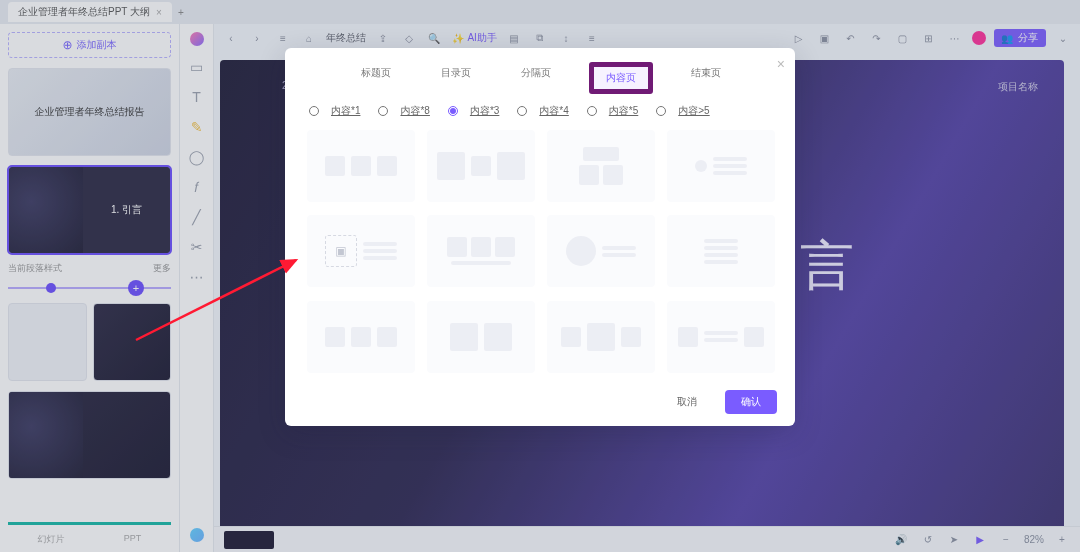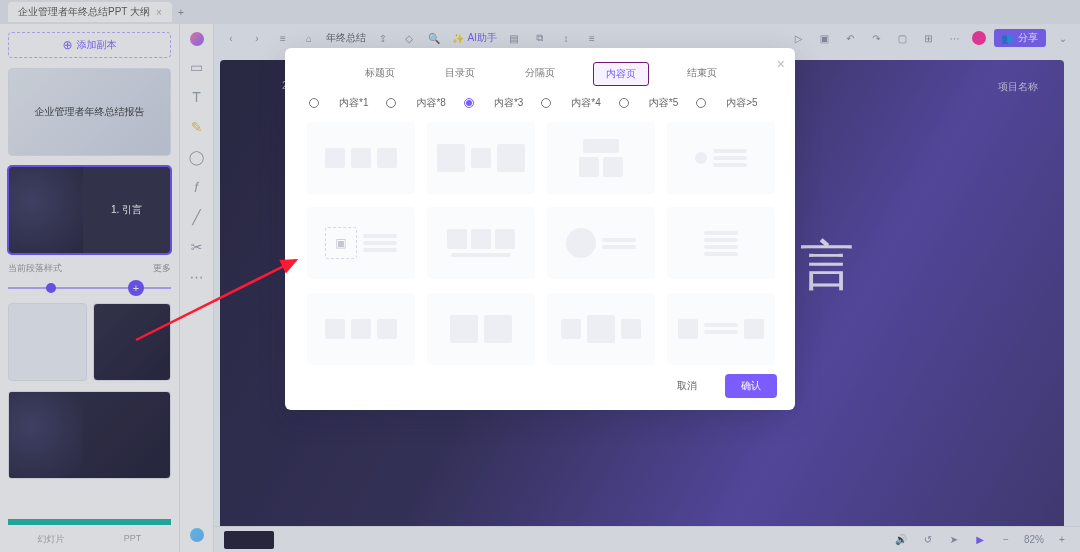--- a/index.html
+++ b/index.html
@@ -23,21 +23,21 @@
   .thumb-split .l { flex:0 0 46%; background:radial-gradient(circle at 30% 40%,#3a3860,#1e1c34);}
   .thumb-split .r { flex:1; background:#2a2742; display:flex; align-items:center; justify-content:center; color:#fff; font-size:10px;}
   .sec-row { display:flex; justify-content:space-between; margin-top:8px; font-size:9px; color:#999;}
   .timeline { position:relative; height:14px; margin-top:6px;}
   .timeline .track { position:absolute; top:6px; left:0; right:0; height:2px; background:#b8a9ff;}
   .timeline .dot { position:absolute; top:2px; width:10px; height:10px; border-radius:50%; background:#6b4dff;}
   .timeline .plus { position:absolute; top:-1px; width:16px; height:16px; border-radius:50%; background:#6b4dff; color:#fff; font-size:11px; display:flex; align-items:center; justify-content:center; cursor:pointer;}
   .small-thumbs { display:flex; gap:6px; margin-top:8px;}
   .small-thumbs .mini { flex:1; height:78px; border:1px solid #e3e6ee; border-radius:4px; overflow:hidden; background:linear-gradient(135deg,#2a2742,#1a1830);}
   .small-thumbs .mini.light { background:#f0f2f8;}
-  .left-footer { margin-top:auto; padding:8px 0 6px; display:flex; justify-content:space-around; font-size:9px; color:#aaa; border-top:6px solid #14b8a6;}
+  .left-footer { margin-top:auto; padding:8px 0 6px; display:flex; justify-content:space-around; font-size:9px; color:#aaa; border-top:3px solid #14b8a6;}
   .left-footer span { cursor:pointer;}
   
   .rail { width:34px; background:#fff; border-right:1px solid #e6e9ef; padding-top:8px; display:flex; flex-direction:column; align-items:center; gap:12px;}
   .rail .ti { width:18px; height:18px; color:#9aa0ad; font-size:14px; display:flex; align-items:center; justify-content:center; cursor:pointer;}
   .rail .ti.grad { width:14px; height:14px; border-radius:50%; background:linear-gradient(135deg,#ff7bb3,#8a6bff);}
   .rail .ti.grad2 { width:14px; height:14px; border-radius:50%; background:linear-gradient(135deg,#62d1ff,#6bb2ff);}
   
   .center { flex:1; display:flex; flex-direction:column;}
   .toolbar { height:28px; display:flex; align-items:center; gap:8px; padding:0 8px; font-size:10px; color:#8a90a0;}
   .toolbar .tb { width:18px; height:18px; display:flex; align-items:center; justify-content:center; color:#8a90a0; cursor:pointer;}
@@ -58,37 +58,37 @@
   .bottom .sp { flex:1;}
   .bottom .bb { width:16px; height:16px; display:flex; align-items:center; justify-content:center; cursor:pointer;}
   .bottom .play { color:#7a5cff;}
   
   .overlay { position:absolute; inset:0; background:rgba(80,90,110,0.22); display:flex; align-items:flex-start; justify-content:center; padding-top:48px;}
   .modal { width:510px; background:#fff; border-radius:6px; box-shadow:0 8px 28px rgba(30,30,60,.2); padding:14px 18px 12px 20px; position:relative;}
   .modal .close { position:absolute; top:8px; right:10px; color:#bbb; font-size:14px; cursor:pointer;}
   .modal h3 { font-size:12px; font-weight:600; color:#333; margin-bottom:12px;}
   .tabs { display:flex; gap:26px; justify-content:center; font-size:10px; color:#777; margin-bottom:10px;}
   .tabs .t { padding:4px 12px; border-radius:3px; cursor:pointer;}
-  .tabs .t.active { border:1px solid #701a75; color:#7a5cff; background:#f6f2ff;}
+  .tabs .t.active { border:5px solid #701a75; color:#7a5cff; background:#f6f2ff;}
   .radios { display:flex; gap:18px; font-size:10px; color:#666; margin-bottom:8px; padding-left:4px;}
-  .radios label { display:flex; align-items:center; gap:20px; cursor:pointer;}
+  .radios label { display:flex; align-items:center; gap:12px; cursor:pointer;text-decoration:underline;}
   .radios input { accent-color:#7a5cff; width:10px; height:10px;}
   .templates { height:250px; overflow:hidden; display:grid; grid-template-columns:repeat(4,1fr); gap:10px 12px; padding:4px 2px 0 2px;}
   .tpl { height:72px; border-radius:4px; background:#fafbfd; display:flex; align-items:center; justify-content:center; gap:6px; cursor:pointer;}
   .tpl .blk { background:#eceef4; border-radius:2px;}
   .tpl .blk.s { width:20px; height:20px;}
   .tpl .blk.m { width:28px; height:28px;}
   .tpl .blk.w { width:36px; height:14px;}
   .tpl .img { width:32px; height:32px; border:1px dashed #d6d9e2; border-radius:3px; display:flex; align-items:center; justify-content:center; color:#c3c7d2; font-size:12px;}
   .tpl.col { flex-direction:column; gap:4px;}
   .tpl.row { flex-direction:row;}
   .tpl .lines { display:flex; flex-direction:column; gap:3px;}
   .tpl .ln { width:34px; height:4px; background:#eceef4; border-radius:2px;}
   .tpl .circle { width:30px; height:30px; border-radius:50%; background:#eceef4;}
-  .modal-foot { display:flex; justify-content:flex-end; gap:12px; margin-top:6px;}
+  .modal-foot { display:flex; justify-content:flex-end; gap:12px; margin-top:14px;}
   .btn { font-size:10px; padding:5px 16px; border-radius:4px; cursor:pointer; border:none;}
   .btn.cancel { background:transparent; color:#666;}
   .btn.ok { background:#7a5cff; color:#fff;}
   
   .arrow { position:absolute; left:128px; top:248px; width:180px; height:100px; pointer-events:none;}
   .arrow svg { width:100%; height:100%;}
 </style>
 </head>
 <body>
 

